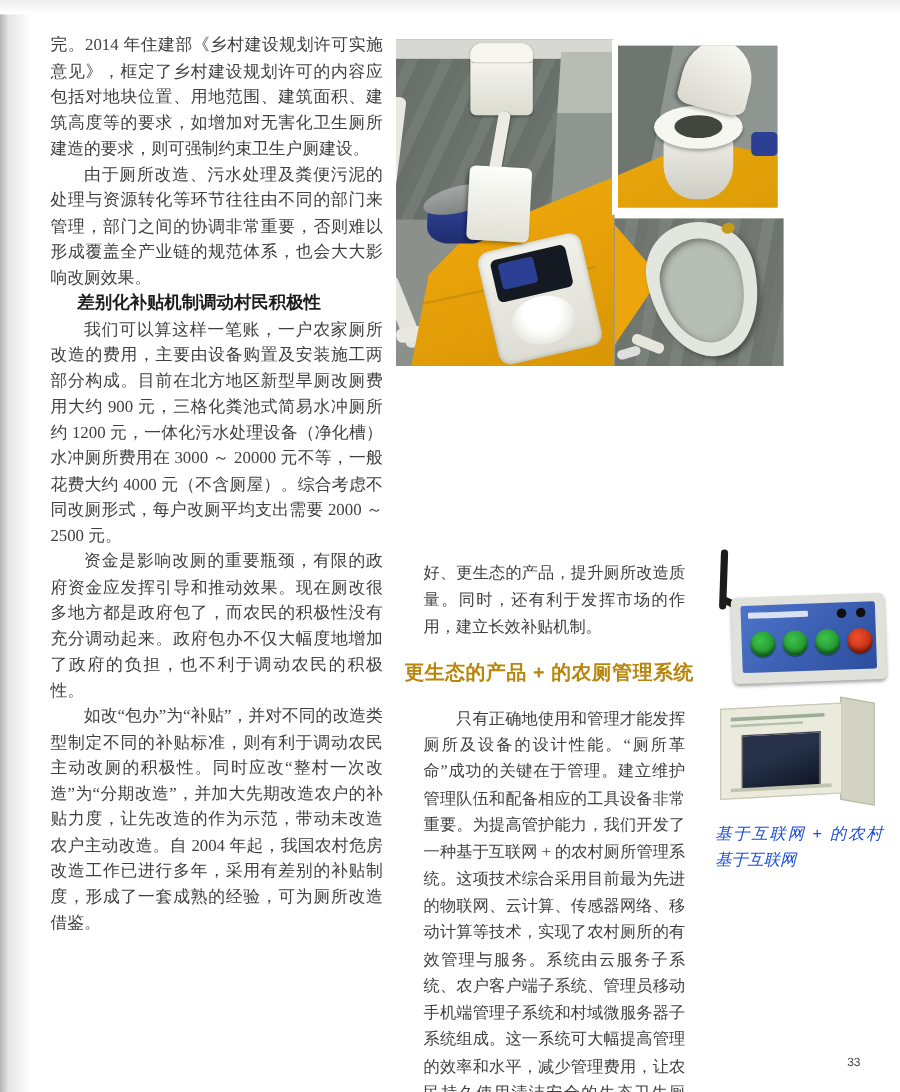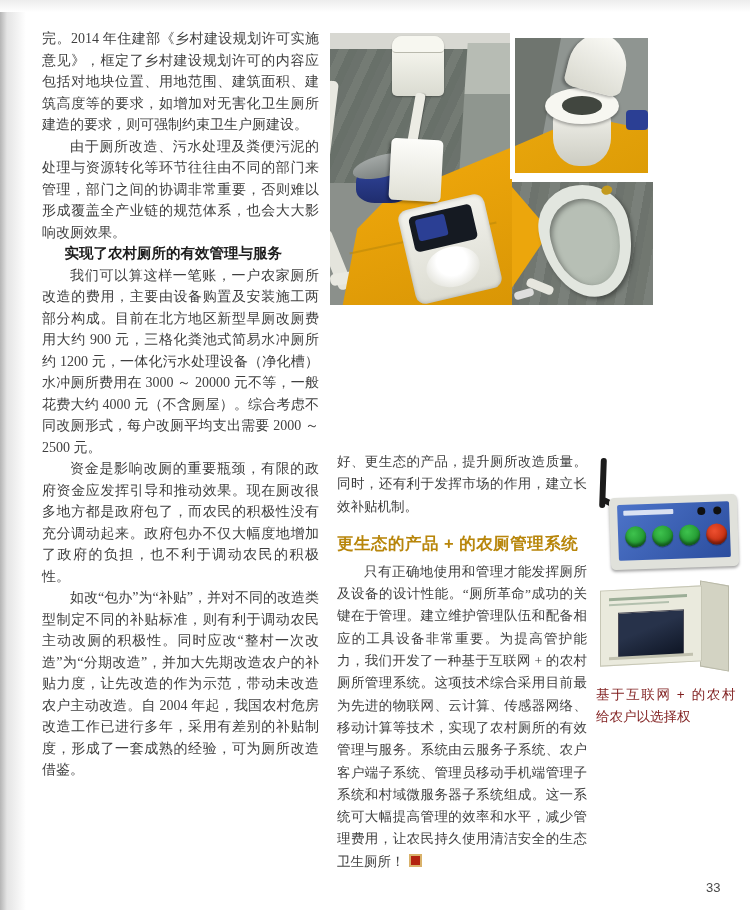--- a/index.html
+++ b/index.html
@@ -14,21 +14,21 @@
   
   .left-col{position:absolute;left:42px;top:28px;width:277px;font-size:14px;line-height:21.5px;
     text-align:justify;text-justify:inter-ideograph;}
   .left-col p{margin:0;}
   .indent{text-indent:2em;}
   .sub-heading{margin:0;font-family:"Liberation Sans","DejaVu Sans",sans-serif;
     font-weight:bold;color:#1c1c1c;font-size:14.5px;line-height:21.5px;text-indent:1.55em;}
 
   .right-col{position:absolute;left:337px;top:451px;width:250px;font-size:13.5px;line-height:22.3px;
     text-align:justify;text-justify:inter-ideograph;}
-  .right-col p{margin:0;}
+  .right-col p{margin:16px;}
   .gold-heading{margin:14px 0 7px 0;font-family:"Liberation Sans","DejaVu Sans",sans-serif;
     font-weight:bold;font-size:16.5px;color:#b8860b;letter-spacing:.5px;line-height:22px;text-align:left;}
   .end-mark{display:inline-block;width:9px;height:9px;background:#b3230f;
     border:2px solid #d9b26b;margin-left:4px;vertical-align:-1px;}
 
   
   .collage{position:absolute;left:330px;top:33px;width:323px;height:272px;margin:0;}
   .photo{position:absolute;overflow:hidden;}
   .photo-main{left:0;top:0;width:182px;height:272px;background:#767c75;}
   .pm-topstrip{position:absolute;left:0;top:0;width:100%;height:16px;background:#d8d8d2;}
@@ -128,38 +128,38 @@
   .d2-side{position:absolute;left:112px;top:5px;width:27px;height:84px;background:#d3d3c3;
     transform:skewY(10deg);border:1px solid #b9b9a8;}
   .d2-front{position:absolute;left:12px;top:10px;width:100px;height:74px;background:#eaeadd;
     transform:skewY(-3deg);border:1px solid #c7c7b6;}
   .d2-line1{position:absolute;left:8px;top:7px;width:78px;height:3px;background:#9cae97;}
   .d2-line2{position:absolute;left:8px;top:13px;width:60px;height:2px;background:#b3c0ae;}
   .d2-screen{position:absolute;left:17px;top:22px;width:64px;height:44px;border:1px solid #4a4a55;
     background:linear-gradient(160deg,#27324a 0 40%,#0e1524 100%);}
   .d2-foot{position:absolute;left:8px;top:66px;width:84px;height:3px;background:#c2c2b0;}
 
-  .device-caption{position:absolute;left:8px;top:232px;width:150px;color:#7f1d1d;
-    font-size:13.5px;line-height:22px;}
+  .device-caption{position:absolute;left:8px;top:232px;width:150px;color:#1d4ed8;
+    font-size:13.5px;line-height:22px;font-style:italic;}
   .device-caption .l1{letter-spacing:1.6px;}
 
   .page-number{position:absolute;left:706px;top:880px;font-family:"Liberation Sans","DejaVu Sans",sans-serif;
-    font-size:13px;color:#4a4a4a;}
+    font-size:10px;color:#4a4a4a;}
 </style>
 </head>
 <body>
 
 <div class="page">
   <div class="edge-left"></div>
   <div class="edge-top"></div>
 
   <div class="left-col">
     <p>完。2014 年住建部《乡村建设规划许可实施意见》，框定了乡村建设规划许可的内容应包括对地块位置、用地范围、建筑面积、建筑高度等的要求，如增加对无害化卫生厕所建造的要求，则可强制约束卫生户厕建设。</p>
     <p class="indent">由于厕所改造、污水处理及粪便污泥的处理与资源转化等环节往往由不同的部门来管理，部门之间的协调非常重要，否则难以形成覆盖全产业链的规范体系，也会大大影响改厕效果。</p>
-    <h3 class="sub-heading">实现了农村厕所的有效管理与服务</h3>
+    <h3 class="sub-heading">差别化补贴机制调动村民积极性</h3>
     <p class="indent">我们可以算这样一笔账，一户农家厕所改造的费用，主要由设备购置及安装施工两部分构成。目前在北方地区新型旱厕改厕费用大约 900 元，三格化粪池式简易水冲厕所约 1200 元，一体化污水处理设备（净化槽）水冲厕所费用在 3000 ～ 20000 元不等，一般花费大约 4000 元（不含厕屋）。综合考虑不同改厕形式，每户改厕平均支出需要 2000 ～ 2500 元。</p>
     <p class="indent">资金是影响改厕的重要瓶颈，有限的政府资金应发挥引导和推动效果。现在厕改很多地方都是政府包了，而农民的积极性没有充分调动起来。政府包办不仅大幅度地增加了政府的负担，也不利于调动农民的积极性。</p>
     <p class="indent">如改“包办”为“补贴”，并对不同的改造类型制定不同的补贴标准，则有利于调动农民主动改厕的积极性。同时应改“整村一次改造”为“分期改造”，并加大先期改造农户的补贴力度，让先改造的作为示范，带动未改造农户主动改造。自 2004 年起，我国农村危房改造工作已进行多年，采用有差别的补贴制度，形成了一套成熟的经验，可为厕所改造借鉴。</p>
   </div>
 
   <figure class="collage">
     <div class="photo photo-main">
       <div class="pm-wall"></div>
       <div class="pm-topstrip"></div>
       <div class="pm-wall-right"></div>
@@ -235,18 +235,18 @@
       </div>
       <div class="d2-front">
         <div class="d2-line1"></div>
         <div class="d2-line2"></div>
         <div class="d2-screen"></div>
         <div class="d2-foot"></div>
       </div>
     </div>
     <div class="caption device-caption">
       <div class="l1">基于互联网 + 的农村</div>
-      <div class="l2">给农户以选择权</div>
+      <div class="l2">基于互联网</div>
     </div>
   </div>
 
   <div class="page-number">33</div>
 </div>
 
 </body></html>

